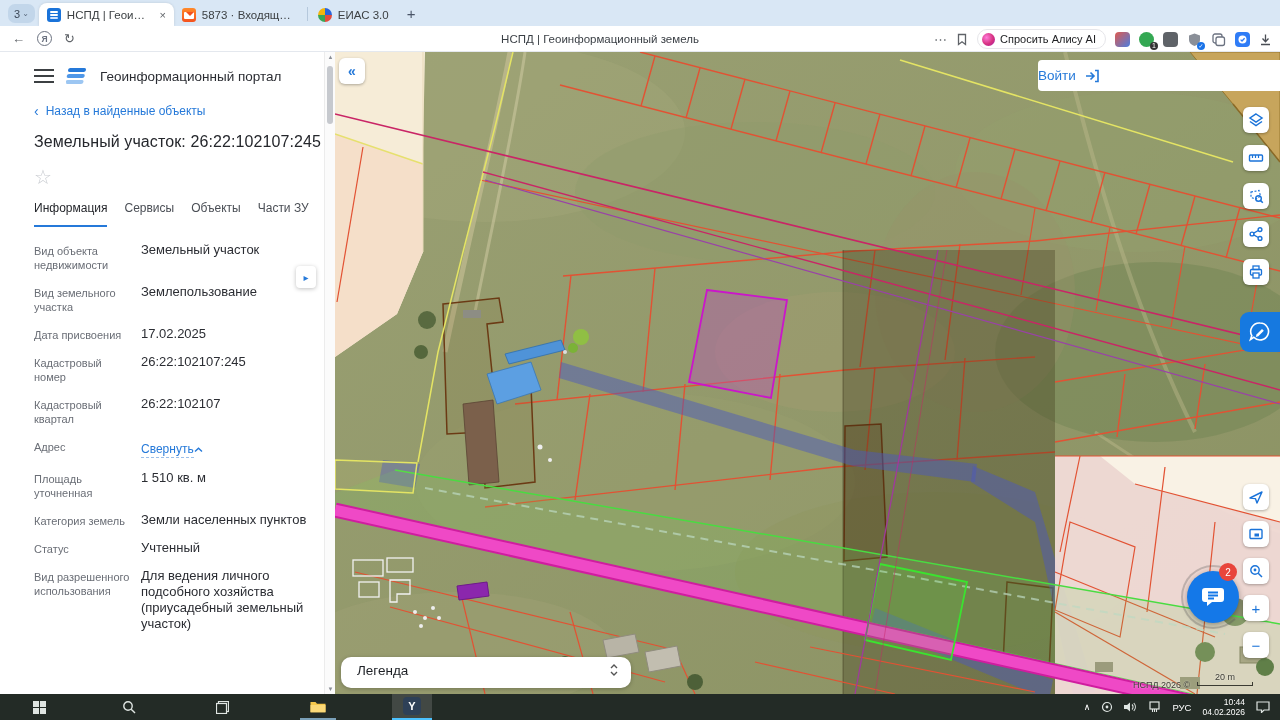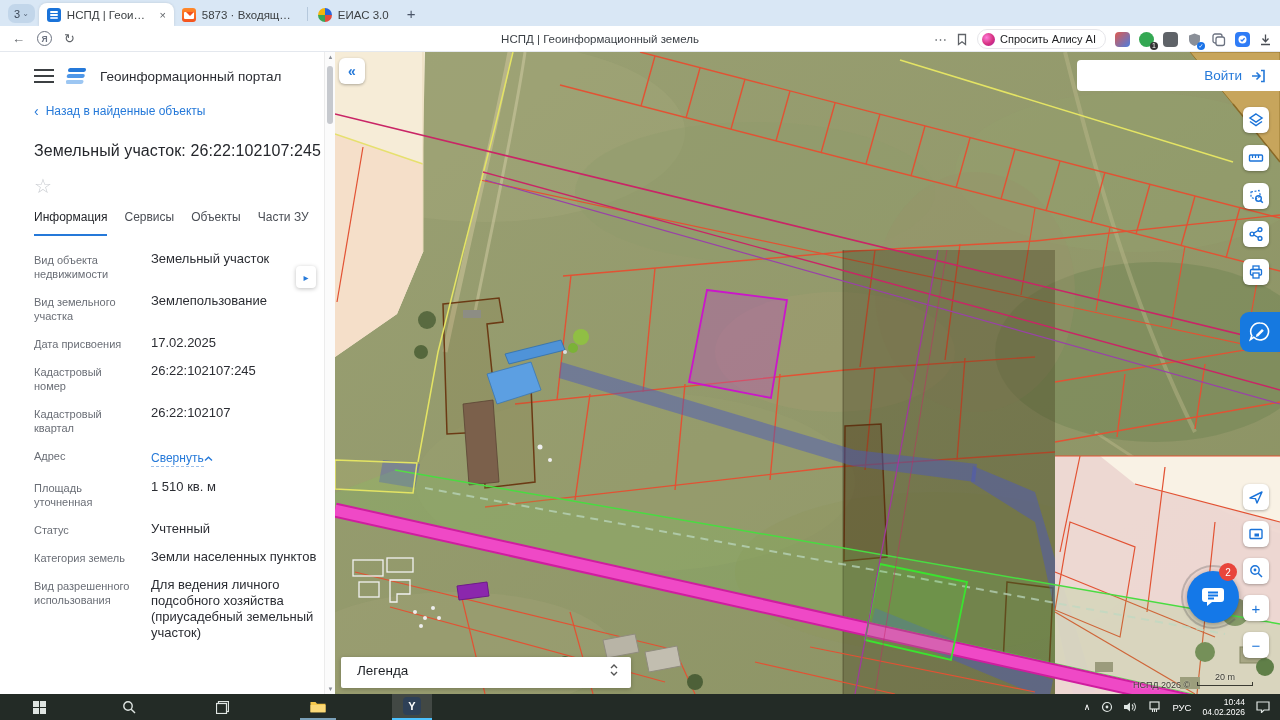--- a/index.html
+++ b/index.html
@@ -44,47 +44,47 @@
   .panel { position:absolute; left:0; top:0; width:335px; height:642px; background:#fff; overflow:hidden;padding-left:20px; }
   .panel-inner { padding:10px 14px 0 14px; }
   .phead { display:flex; align-items:center; gap:12px; height:28px; }
   .burger { width:20px; height:14px; border-top:2px solid #3c4043; border-bottom:2px solid #3c4043; position:relative; }
   .burger:before { content:""; position:absolute; left:0; top:4px; width:20px; height:2px; background:#3c4043; }
   .applogo { width:22px; height:22px; border-radius:5px; background:#fff; position:relative; overflow:hidden; }
   .applogo:before { content:""; position:absolute; left:2px; top:3px; width:18px; height:4px; border-radius:2px; background:#2579d9; box-shadow:0 6px 0 #4f97e8, 0 12px 0 #9cc6f2; transform:skewX(-12deg); }
   .apptitle { font-size:13.5px; color:#2b2d33; }
   .backlink { margin-top:14px; font-size:12px; color:#2579d9; display:flex; align-items:center; gap:7px; }
   .backlink .chev { font-size:14px; line-height:10px; }
-  .ptitle { margin-top:24px; font-size:16px; font-weight:500; color:#25272c; letter-spacing:.1px; }
+  .ptitle { margin-top:15px; font-size:16px; font-weight:500; color:#25272c; letter-spacing:.1px; }
   .star { margin-top:15px; width:22px; height:22px; color:#c9ccd1; font-size:20px; line-height:22px; }
   .ptabs { margin-top:13px; position:relative; display:flex; gap:17px; height:26px; width:307px; overflow:hidden; }
   .ptab { font-size:12px; color:#4a4e55; white-space:nowrap; padding-bottom:9px; }
   .ptab.active { color:#25272c; border-bottom:2.5px solid #2579d9; }
   .tab-more { position:absolute; right:10px; top:-1px; width:20px; height:22px; background:#fff; border-radius:4px; box-shadow:0 1px 4px rgba(0,0,0,.25); color:#2579d9; font-size:10px; display:flex; align-items:center; justify-content:center; }
   .fields { margin-top:15px; }
   .frow { display:flex; margin-bottom:12px; }
   .flabel { width:100px; flex:0 0 100px; font-size:11px; line-height:14px; color:#6a6e76; padding-top:2px; }
-  .fvalue { margin-left:17px; font-size:13px; line-height:16px; color:#2b2d33; width:186px; }
+  .fvalue { margin-left:7px; font-size:13px; line-height:16px; color:#2b2d33; width:186px; }
   .collapse-link { margin-top:3px; font-size:12px; color:#2579d9; display:flex; align-items:center; }
   .collapse-link span { border-bottom:1px dashed #9cc0ea; }
   .pscroll { position:absolute; right:0; top:0; width:11px; height:642px; background:#fbfbfb; border-left:1px solid #ececec; }
   .pscroll .thumb { position:absolute; left:2px; right:2px; top:14px; height:58px; background:#c6c9ce; border-radius:4px; }
   .pscroll .arr { position:absolute; left:0; width:11px; text-align:center; font-size:6px; color:#8b8f96; }
 
   
   .map { position:absolute; left:335px; top:0; width:945px; height:642px; overflow:hidden; background:#8e9467; }
   .map svg.base { position:absolute; left:0; top:0; width:945px; height:642px; }
   .mbtn { position:absolute; width:26px; height:26px; background:#fff; border-radius:6px; box-shadow:0 1px 3px rgba(0,0,0,.3); display:flex; align-items:center; justify-content:center; }
   .mbtn svg { display:block; }
   .collapse-btn { left:4px; top:6px; color:#2579d9; font-size:14px; font-weight:bold; }
-  .login-bar { position:absolute; right:0; top:8px; width:203px; height:31px; background:#fff; border-radius:4px 0 0 4px; display:flex; align-items:center; justify-content:flex-end; gap:8px; padding-right:14px;padding-left:44px; }
+  .login-bar { position:absolute; right:0; top:8px; width:242px; height:31px; background:#fff; border-radius:4px 0 0 4px; display:flex; align-items:center; gap:8px; padding-right:14px; }
   .login-bar .txt { color:#2579d9; font-size:13.5px; }
   .toolcol { left:908px; }
   .feedback-tab { position:absolute; right:0; top:260px; width:40px; height:40px; background:#1679e0; border-radius:9px 0 0 9px; display:flex; align-items:center; justify-content:center; }
-  .legend-btn { position:absolute; left:6px; top:605px; width:290px; height:31px; background:#fff; border-radius:2px; box-shadow:0 1px 4px rgba(0,0,0,.25); display:flex; align-items:center; padding:0 12px 5px 16px; }
+  .legend-btn { position:absolute; left:6px; top:605px; width:290px; height:31px; background:#fff; border-radius:10px; box-shadow:0 1px 4px rgba(0,0,0,.25); display:flex; align-items:center; padding:0 12px 5px 16px; }
   .legend-btn .lbl { flex:1; font-size:13.5px; color:#1e2126; }
   .chat-ring { position:absolute; left:846px; top:513px; width:64px; height:64px; border-radius:50%; border:2px solid rgba(90,90,90,.30); border-right-color:transparent; }
   .chat-btn { position:absolute; left:852px; top:519px; width:52px; height:52px; border-radius:50%; background:#1478e8; box-shadow:0 2px 6px rgba(0,0,0,.35); display:flex; align-items:center; justify-content:center; }
   .chat-badge { position:absolute; left:884px; top:511px; width:18px; height:18px; border-radius:50%; background:#e8453c; color:#fff; font-size:10px; display:flex; align-items:center; justify-content:center; }
   .attr { position:absolute; left:798px; top:628px; font-size:9px; color:#3b3b33; text-shadow:0 0 2px rgba(255,255,255,.8); }
   .scalebox { position:absolute; left:862px; top:620px; width:56px; text-align:center; }
   .scalebox .t { font-size:9px; color:#3b3b33; text-shadow:0 0 2px rgba(255,255,255,.8); }
   .scalebox .bar { height:4px; border-left:1px solid #3b3b33; border-right:1px solid #3b3b33; border-bottom:1.5px solid #3b3b33; }
 
   
@@ -221,26 +221,26 @@
                     <path d="M1 4.5 L4.5 1.2 L8 4.5" stroke="#2579d9" stroke-width="1.4" fill="none"></path>
                   </svg>
               </div>
             </div>
           </div>
           <div class="frow">
               <div class="flabel">Площадь уточненная</div>
               <div class="fvalue">1 510 кв. м</div>
             </div>
           <div class="frow">
+              <div class="flabel">Категория земель</div>
+              <div class="fvalue">Земли населенных пунктов</div>
+            </div>
+          <div class="frow">
               <div class="flabel">Статус</div>
               <div class="fvalue">Учтенный</div>
-            </div>
-          <div class="frow">
-              <div class="flabel">Категория земель</div>
-              <div class="fvalue">Земли населенных пунктов</div>
             </div>
           <div class="frow">
               <div class="flabel">Вид разрешенного использования</div>
               <div class="fvalue">Для ведения личного подсобного хозяйства (приусадебный земельный участок)</div>
             </div>
 
         </div>
       </div>
       <div class="pscroll">
         <div class="arr" style="top:2px">▲</div>

